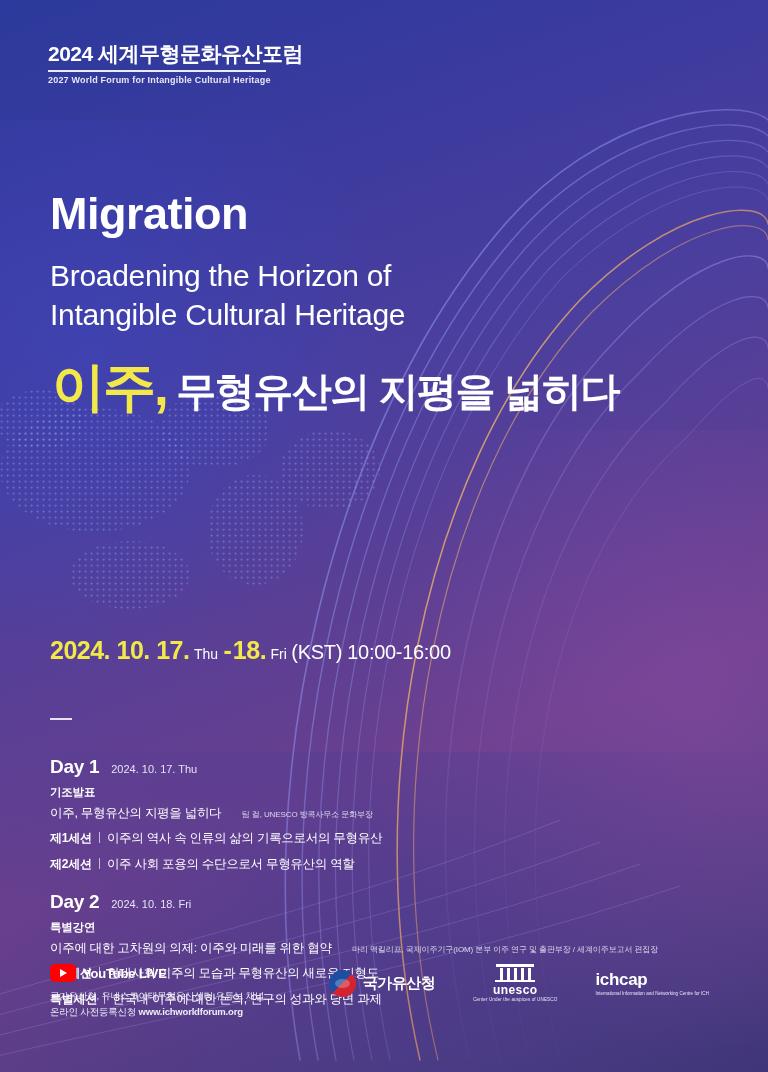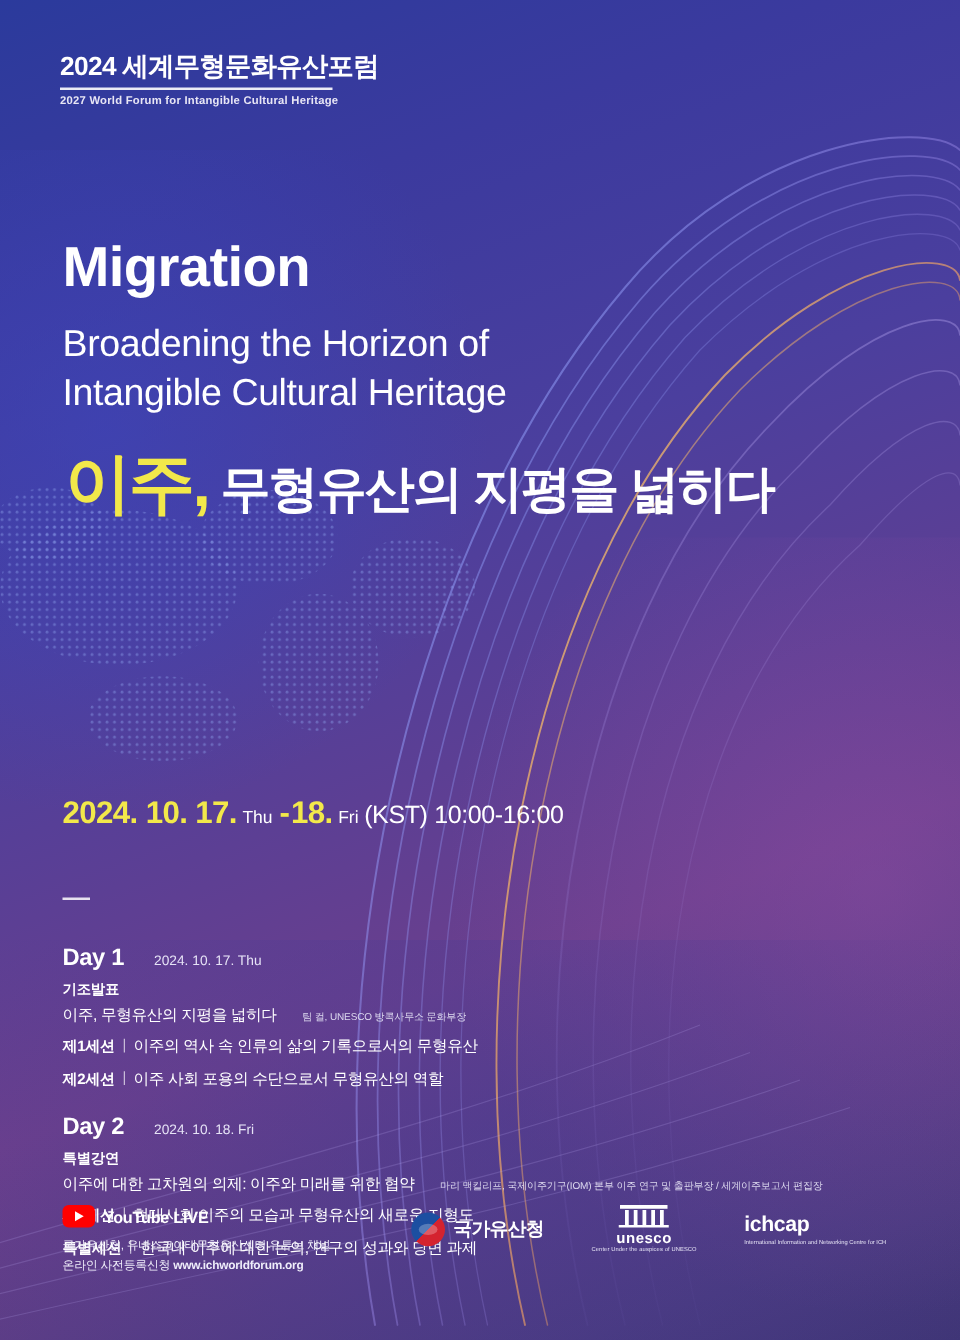--- a/index.html
+++ b/index.html
@@ -176,21 +176,21 @@
   
   .program {
     position: absolute;
     left: 50px;
     top: 756px;
     width: 660px;
   }
   .day-head {
     display: flex;
     align-items: baseline;
-    gap: 24px;
+    gap: 12px;
     margin-bottom: 7px;
   }
   .day-title {
     font-size: 19px;
     font-weight: bold;
     color: #ffffff;
     letter-spacing: -0.3px;
   }
   .day-date {
     font-size: 11px;

